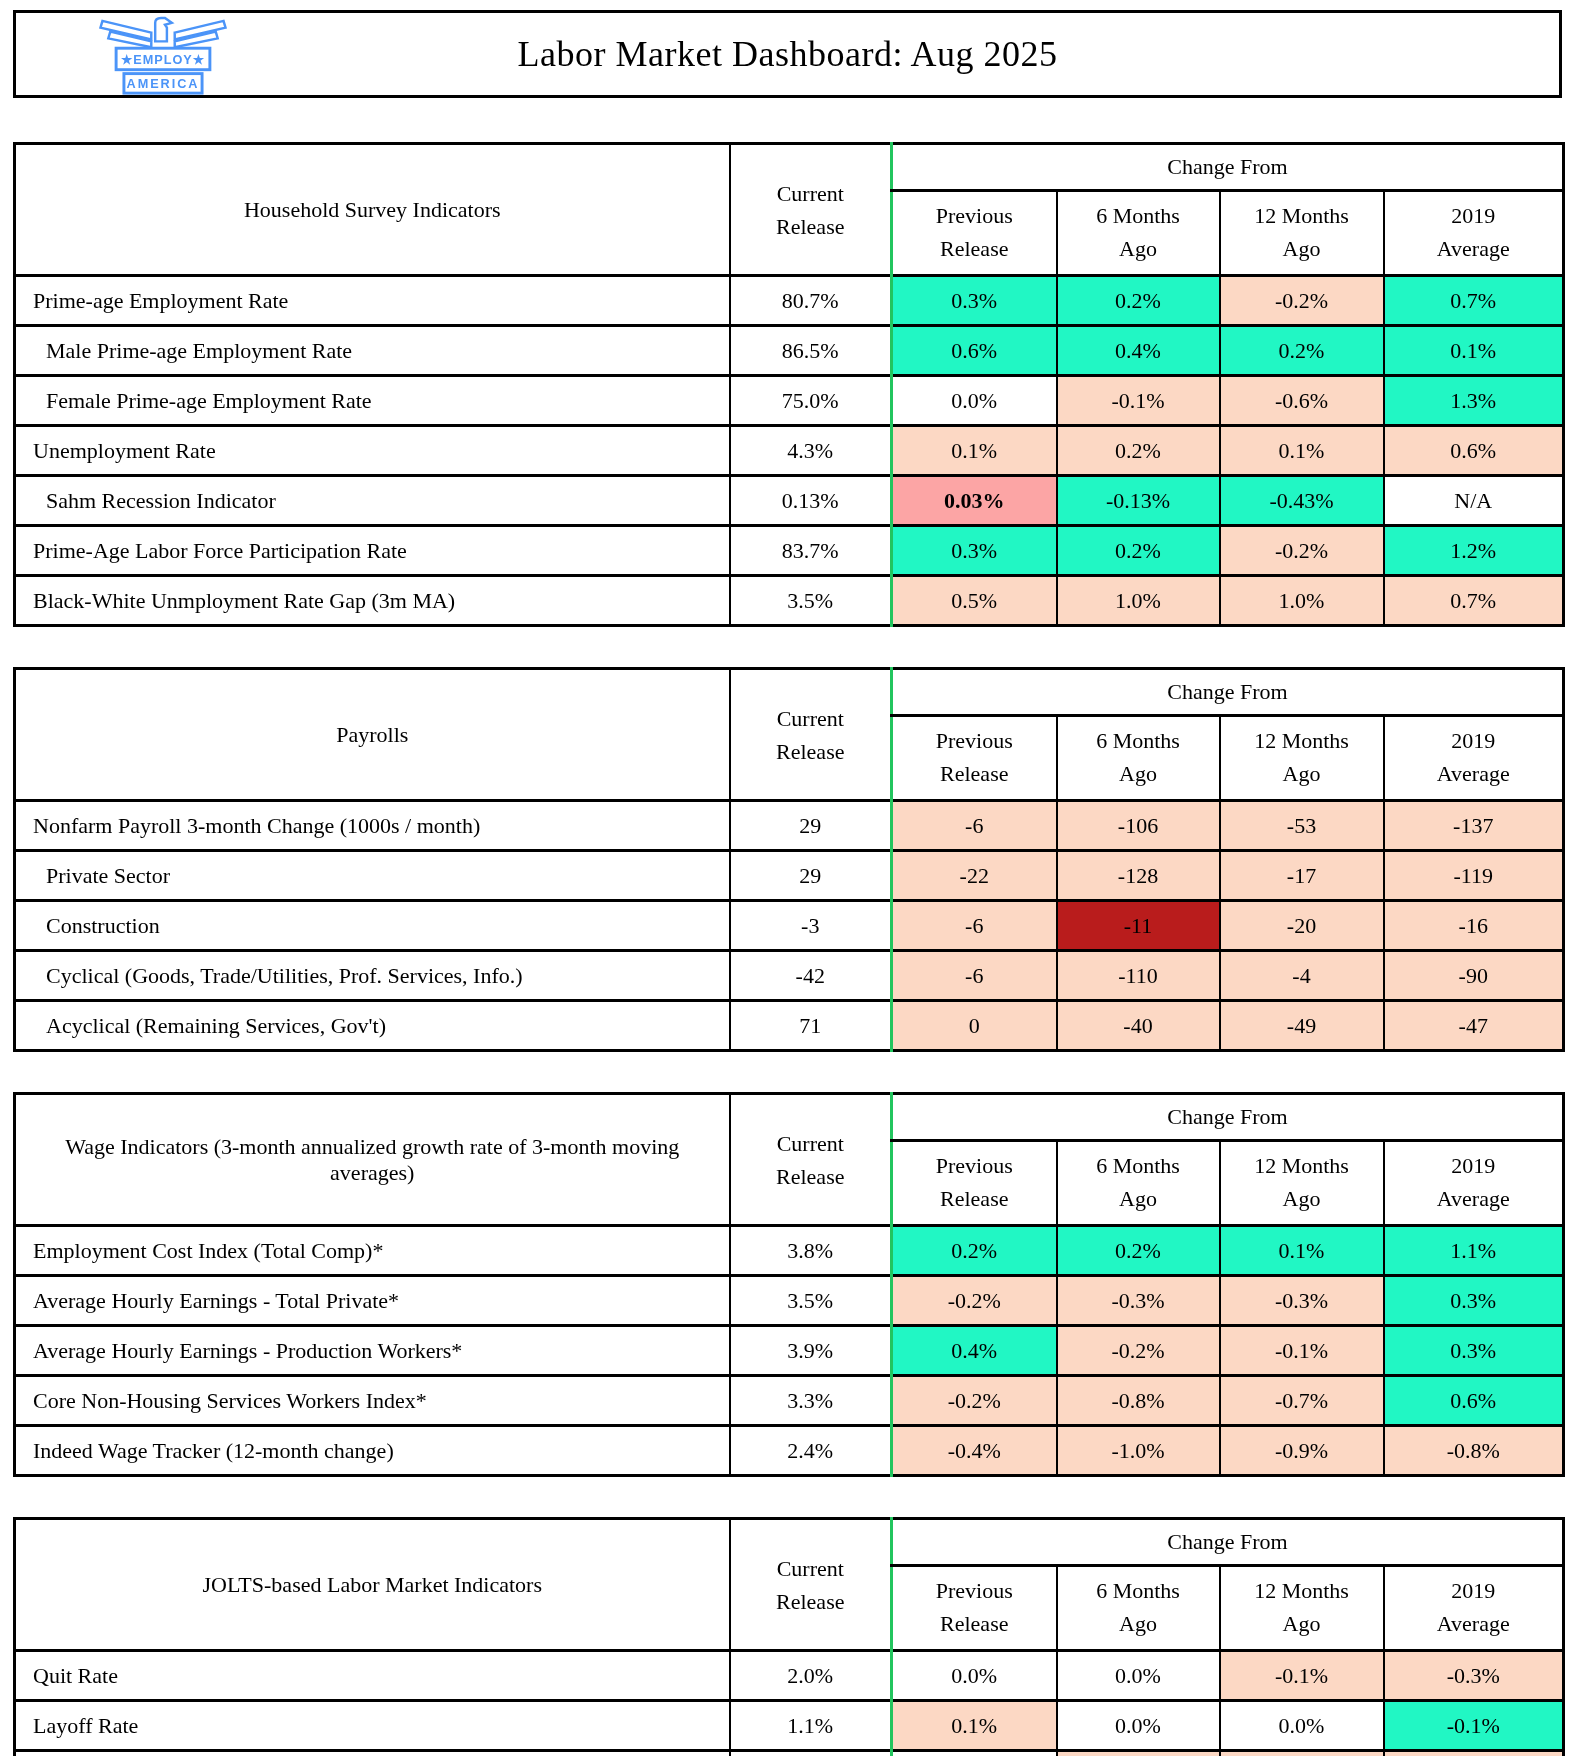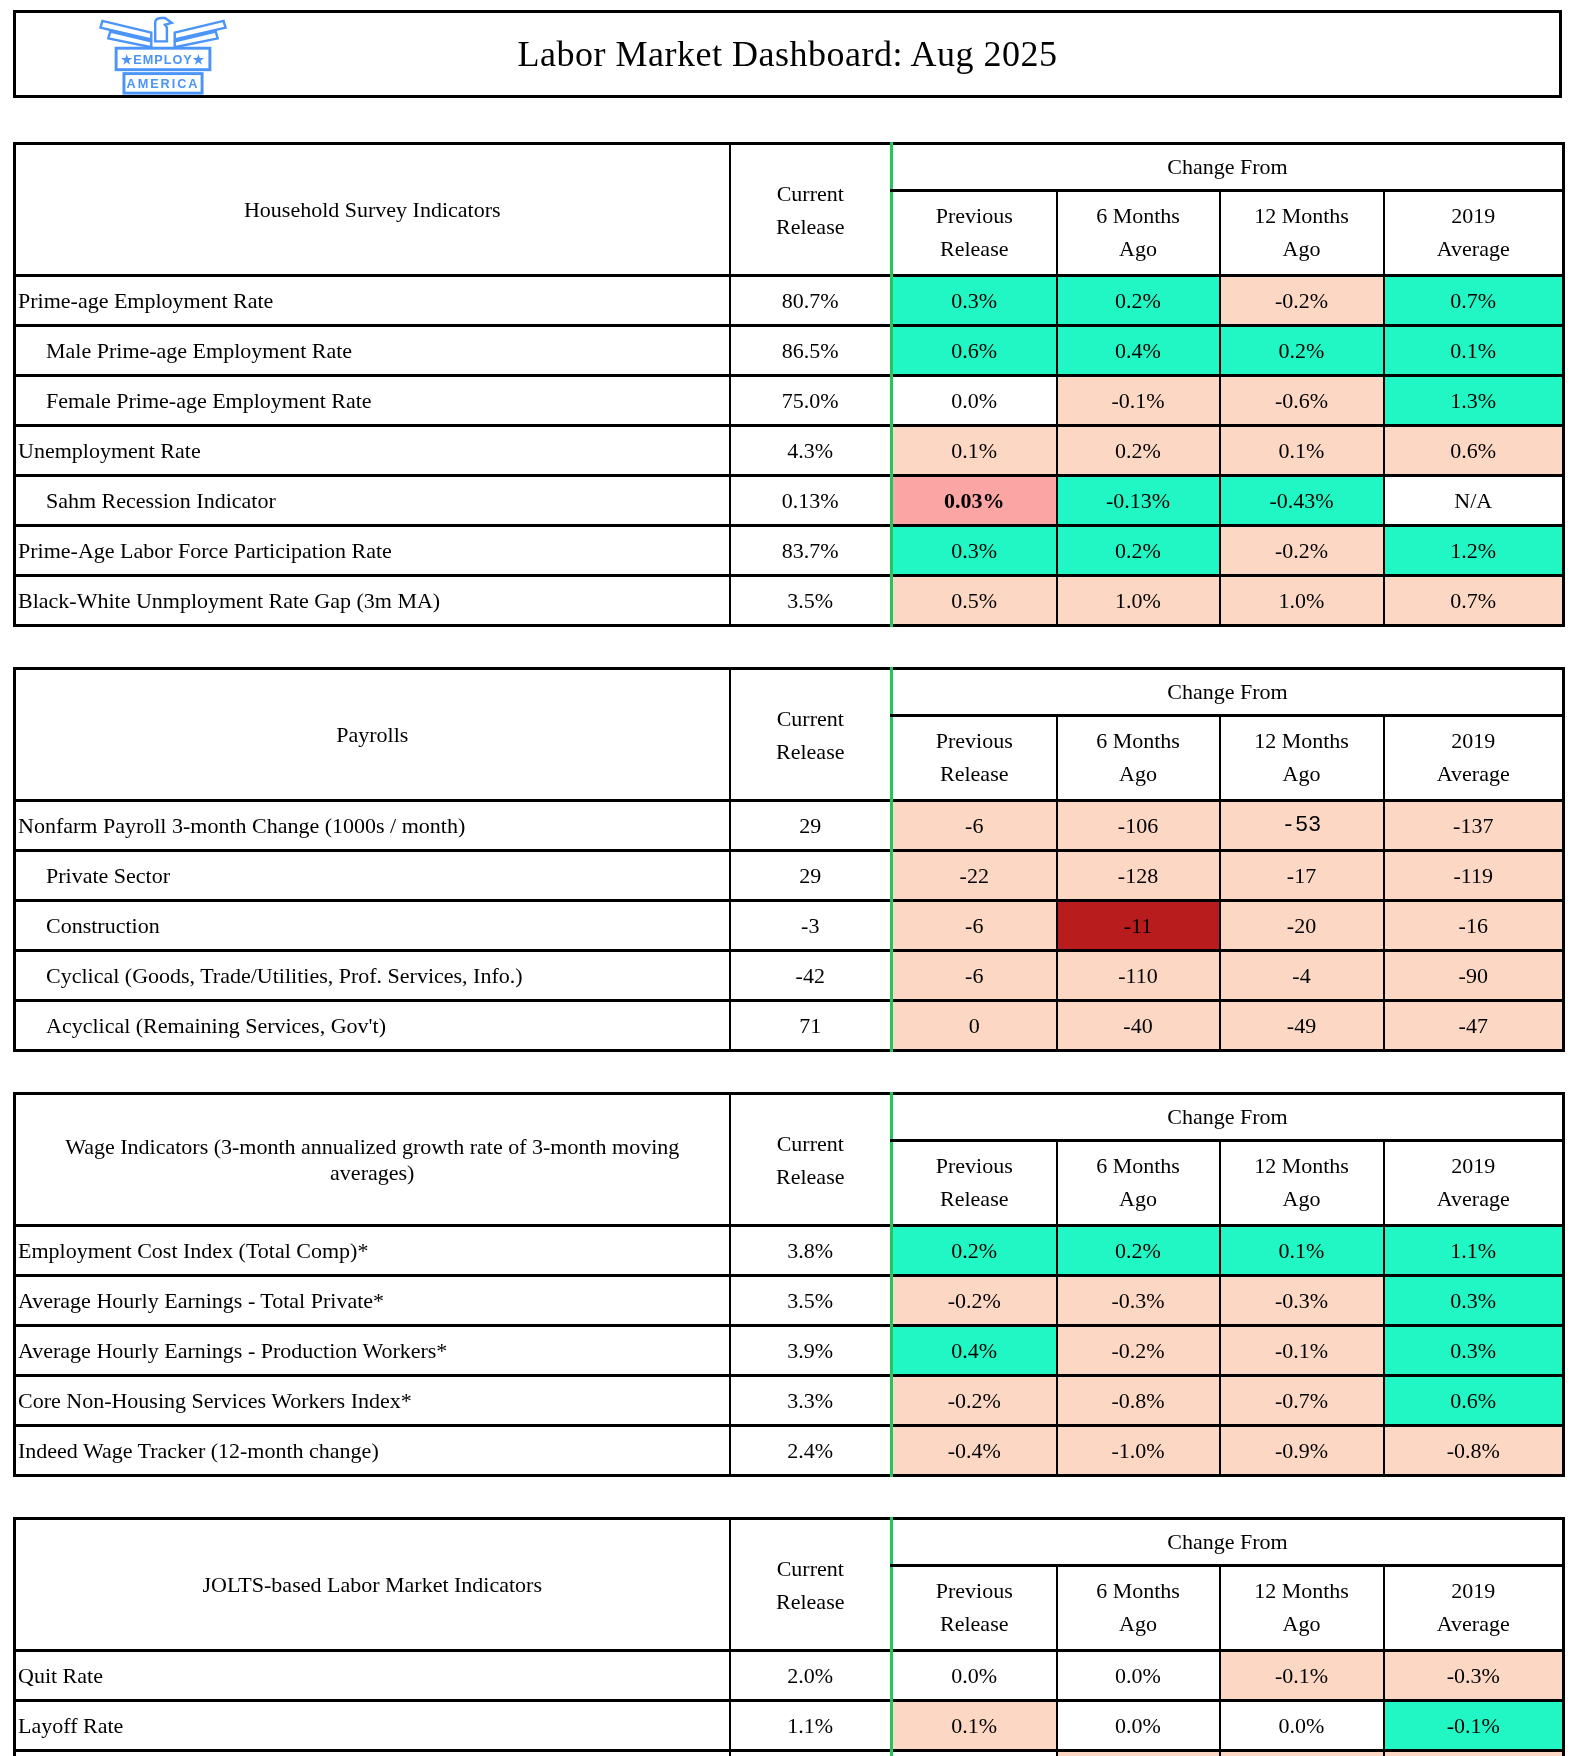--- a/index.html
+++ b/index.html
@@ -19,21 +19,21 @@
   table {
     border-collapse:collapse; table-layout:fixed; width:1549px;
     border:3px solid #000; margin:0 0 40px 0;
   }
   th, td { border:2px solid #000; font-weight:normal; overflow:hidden; }
   th.ttl  { font-size:22px; padding:0 28px; }
   th.curh { font-size:22px; line-height:1.5; }
   th.cfh  { font-size:22px; height:42px; border-bottom:3px solid #000; }
   th.sub  { font-size:22px; line-height:1.5; padding:7px 0 9px 0; }
   tbody td { border-top:3px solid #000; height:45px; font-size:22px; text-align:center; }
-  td.lbl { text-align:left; padding-left:2px; }
+  td.lbl { text-align:left; padding-left:17px; }
   td.lbl.ind { padding-left:30px; }
   .c1 { border-left:3px solid #22c55e; }
   .hline { pointer-events:none; }
 </style>
 </head>
 <body>
 
 <div class="page">
 
   <div class="header-box">
@@ -186,21 +186,21 @@
           <div class="hline">Average</div>
         </th>
       </tr>
     </thead>
     <tbody>
       <tr>
         <td class="lbl">Nonfarm Payroll 3-month Change (1000s / month)</td>
         <td>29</td>
         <td class="c1" style="background-color: rgb(252, 216, 196);">-6</td>
         <td style="background-color: rgb(252, 216, 196);">-106</td>
-        <td style="background-color: rgb(252, 216, 196); font-family: Liberation Mono, monospace;">-53</td>
+        <td style="background-color: rgb(252, 216, 196);">-53</td>
         <td style="background-color: rgb(252, 216, 196);">-137</td>
       </tr>
       <tr>
         <td class="lbl ind">Private Sector</td>
         <td>29</td>
         <td class="c1" style="background-color: rgb(252, 216, 196);">-22</td>
         <td style="background-color: rgb(252, 216, 196);">-128</td>
         <td style="background-color: rgb(252, 216, 196);">-17</td>
         <td style="background-color: rgb(252, 216, 196);">-119</td>
       </tr>

